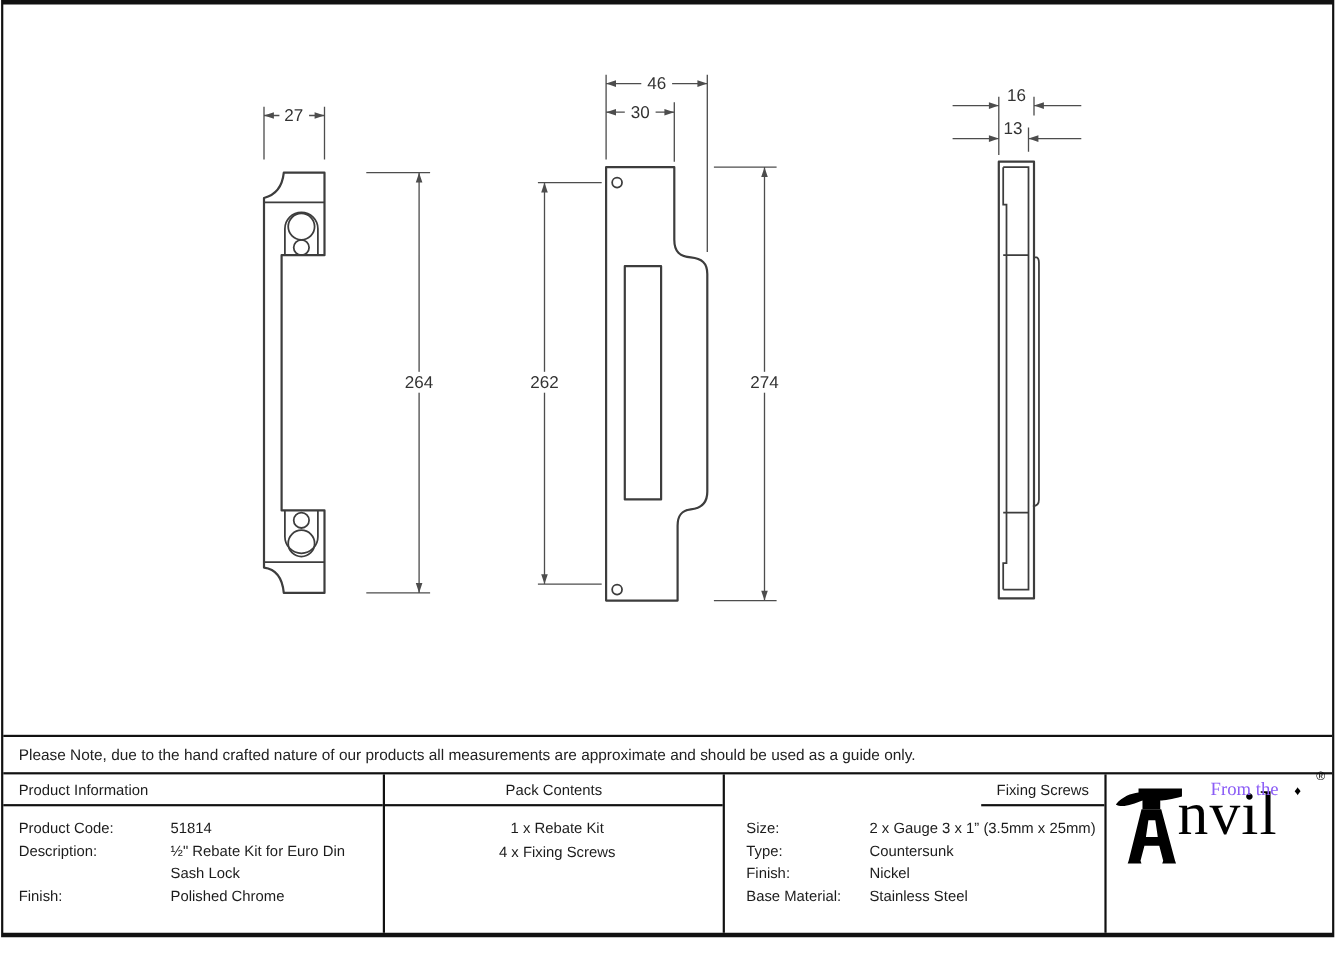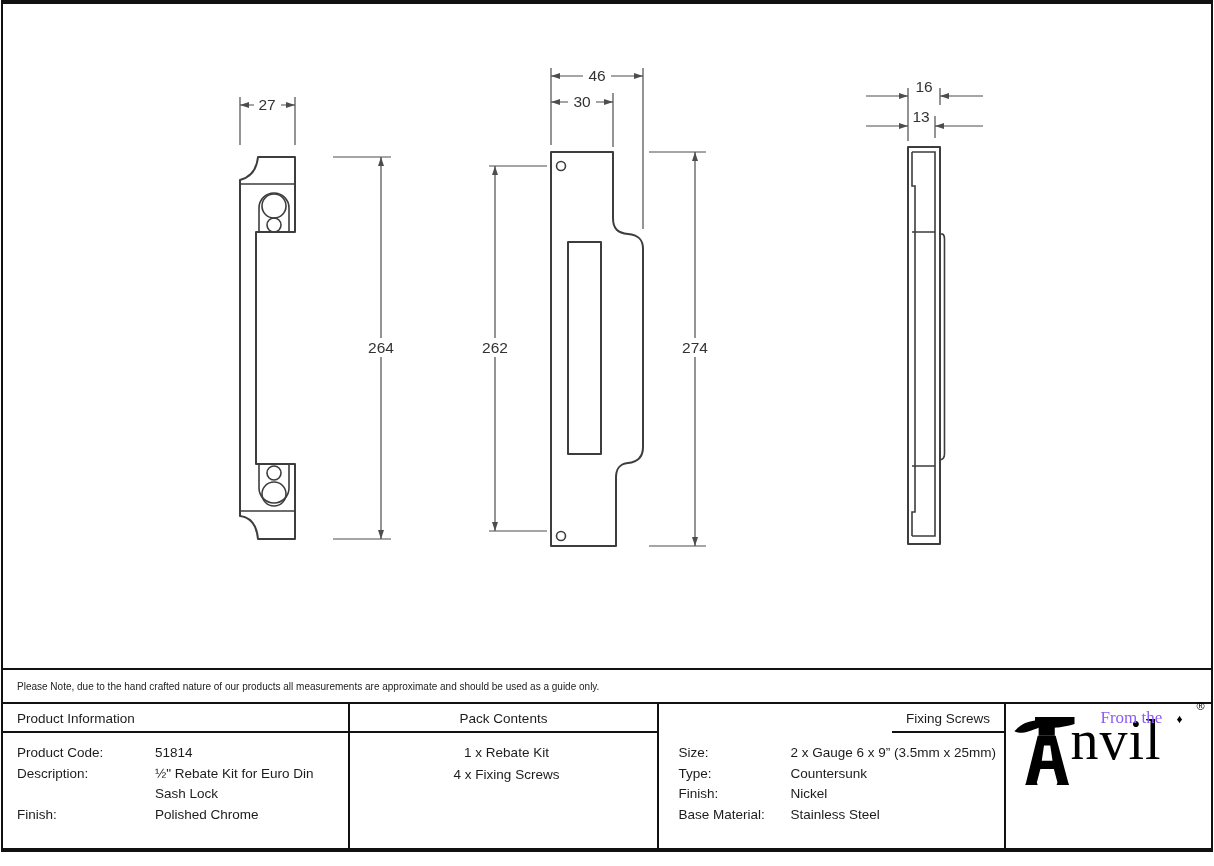--- a/index.html
+++ b/index.html
@@ -8,21 +8,21 @@
         border-top-width:4px;border-bottom-width:4px;display:flex;flex-direction:column;background:#fff;}
   .drawing-area{height:664px;flex:none;position:relative;}
   .drawing-area svg{display:block;}
   svg text{font-family:"Liberation Sans",sans-serif;font-size:15.5px;fill:#333;}
   .outline{stroke:#3d3d3d;stroke-width:2;fill:none;stroke-linejoin:round;}
   .detail{stroke:#3d3d3d;stroke-width:1.6;fill:none;}
   .dim{stroke:#4d4d4d;stroke-width:1.2;fill:none;}
   .arrow{fill:#4d4d4d;stroke:none;}
   .mask{fill:#fff;stroke:none;}
   .note-band{height:32px;border-top:2px solid #111;display:flex;align-items:center;
-             padding:0 14px;font-size:10px;color:#222;}
+             padding:0 14px;font-size:14px;color:#222;}
   .info-table{flex:1;border-top:2px solid #111;display:flex;font-size:13.5px;}
   .col{border-right:2px solid #111;display:flex;flex-direction:column;}
   .col-product{width:345px;}
   .col-pack{width:307px;text-align:center;}
   .col-screws{width:345px;align-items:flex-end;}
   .col-logo{flex:1;border-right:none;align-items:center;justify-content:flex-start;}
   .col-header{padding:7px 14px 5px 14px;border-bottom:2px solid #111;flex:none;}
   .col-body{padding:10px 8px 6px 14px;line-height:20.5px;}
   .kv{display:grid;grid-template-columns:138px 1fr;}
   .col-screws .kv{grid-template-columns:112px 1fr;}
@@ -150,21 +150,21 @@
         <div class="pack-line">4 x Fixing Screws</div>
       </div>
     </div>
 
     <div class="col col-screws">
       <div class="col-header">Fixing Screws</div>
       <div class="col-body">
         <div class="kv">
           <span>Size:</span>
           <span>
-            <span style="display:block">2 x Gauge 6 x 9” (3.5mm x 25mm)</span>
+            <span style="display:block">2 x Gauge 3 x 1” (3.5mm x 25mm)</span>
           </span>
         </div>
         <div class="kv">
           <span>Type:</span>
           <span>Countersunk</span>
         </div>
         <div class="kv">
           <span>Finish:</span>
           <span>Nickel</span>
         </div>

